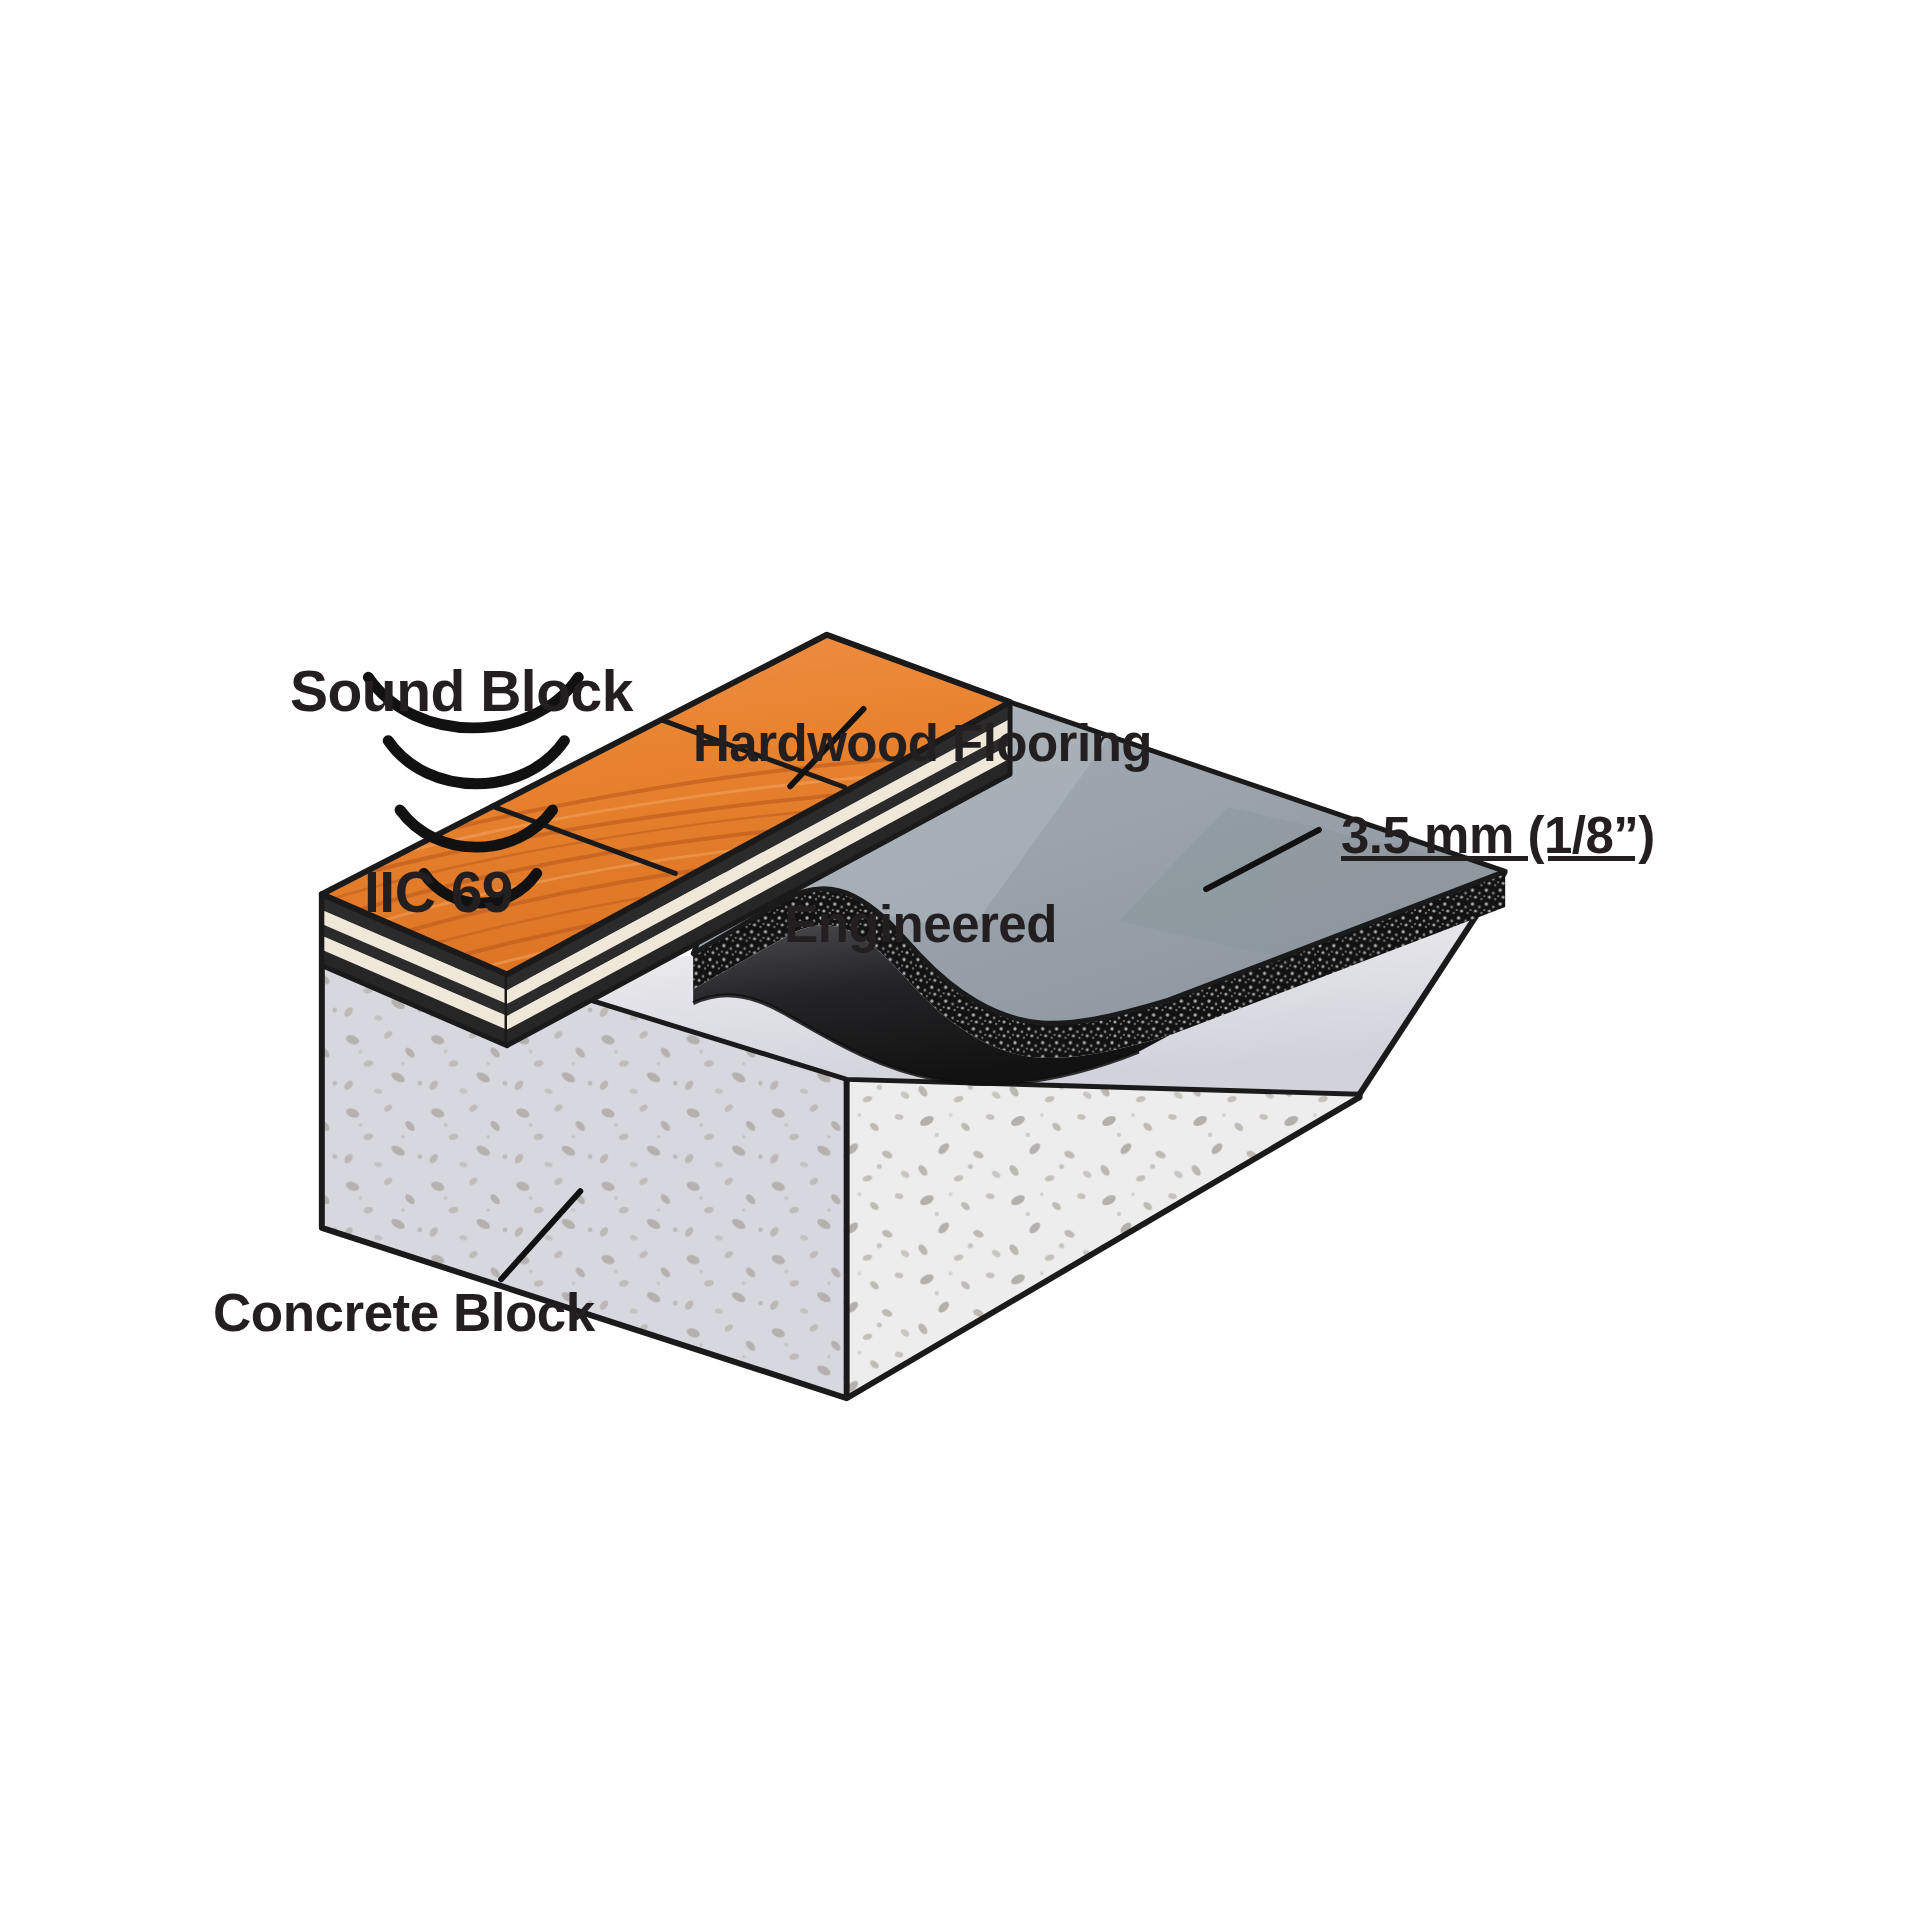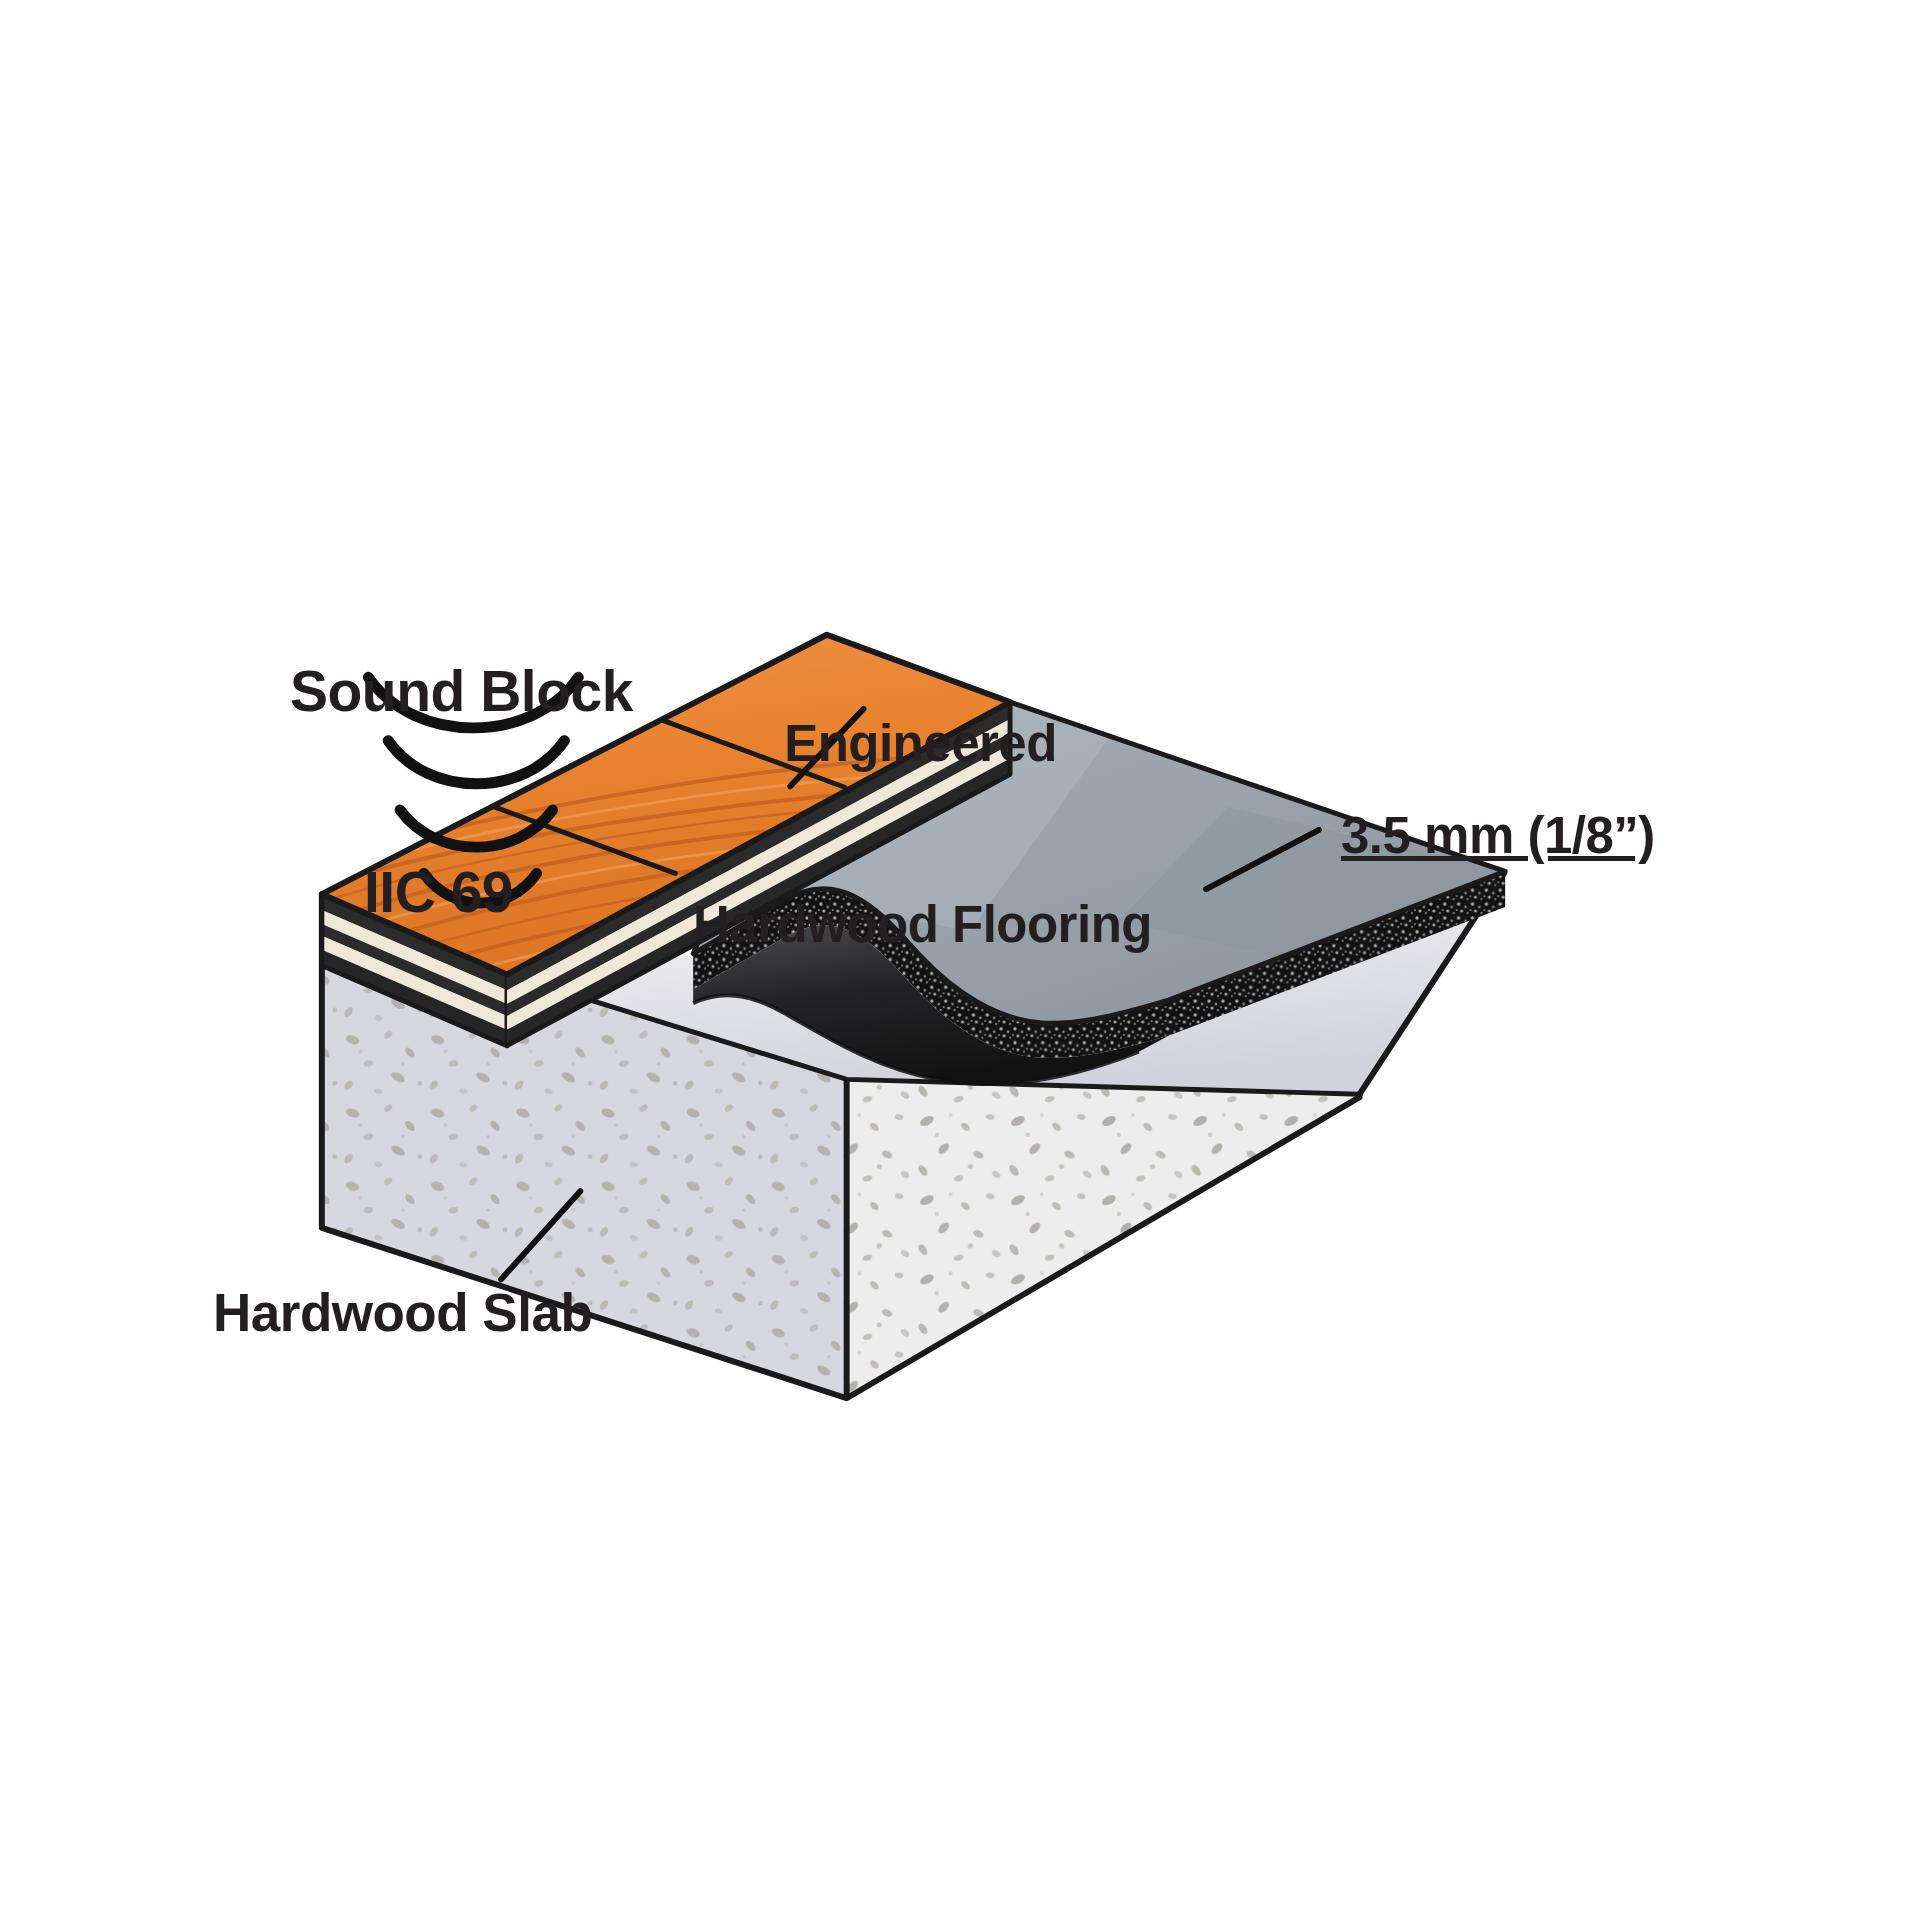--- a/index.html
+++ b/index.html
@@ -229,22 +229,22 @@
       <line x1="506" y1="1292" x2="586" y2="1203"></line>
     </g>
   </svg>
 
   <div class="lbl" id="label-sound-block">
     <div>Sound Block</div>
     <div>IIC 69</div>
   </div>
 
   <div class="lbl" id="label-hardwood">
+    <div>Hardwood Flooring</div>
     <div>Engineered</div>
-    <div>Hardwood Flooring</div>
   </div>
 
   <div class="lbl" id="label-thickness">3.5 mm (1/8”)</div>
 
-  <div class="lbl" id="label-concrete">Hardwood Slab</div>
+  <div class="lbl" id="label-concrete">Concrete Block</div>
 
 </div>
 
 
 </body></html>

